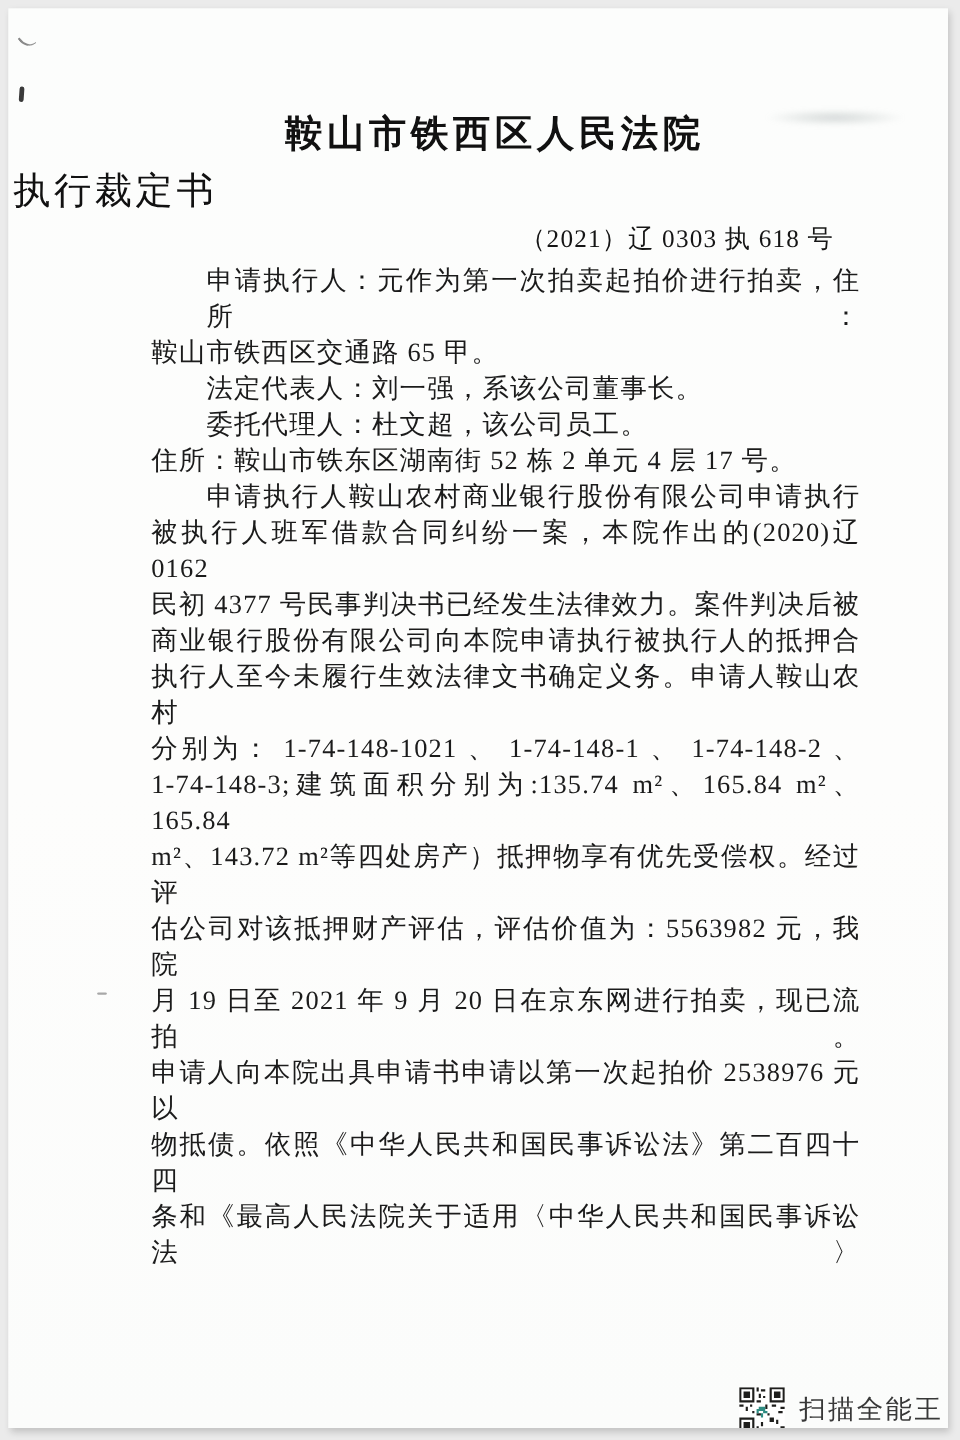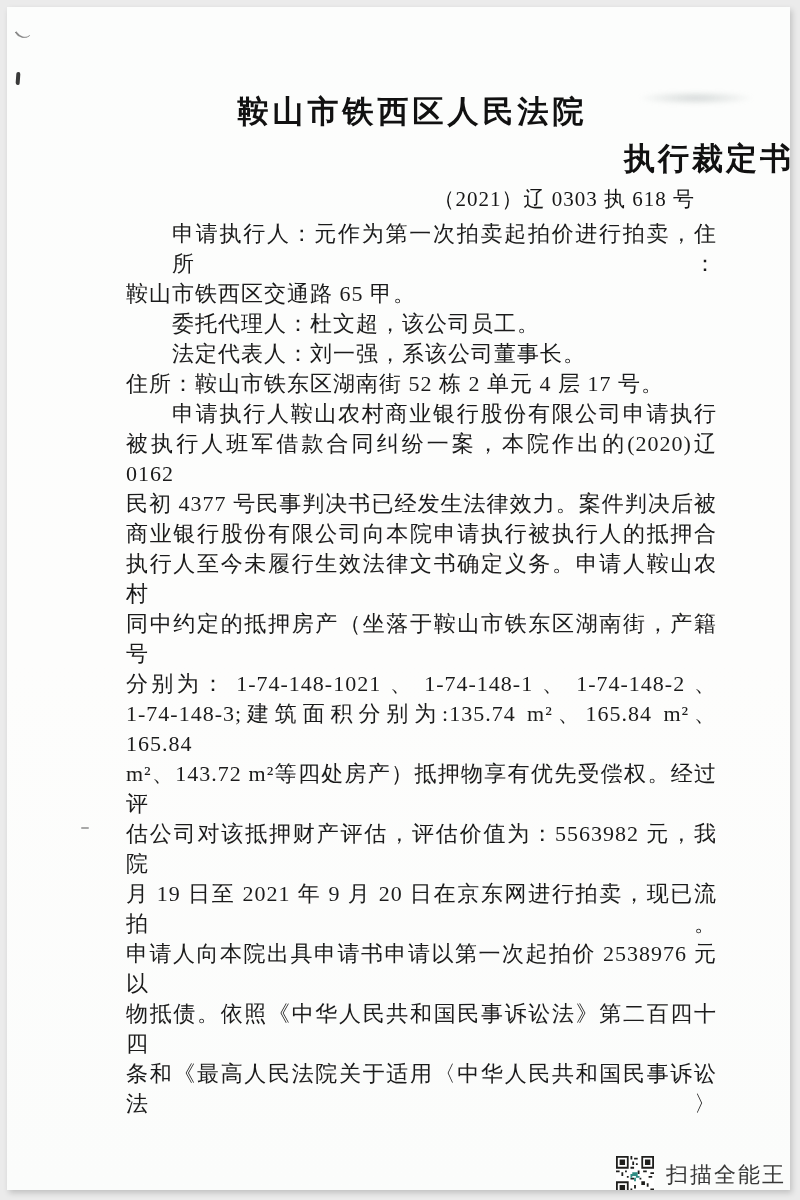--- a/index.html
+++ b/index.html
@@ -36,21 +36,21 @@
     background:#a8a8a8;border-radius:1px;
   }
   
   .court-name{
     position:absolute;top:86px;left:14px;width:100%;margin:0;
     text-align:center;font-size:31px;line-height:38px;font-weight:bold;
     letter-spacing:4px;color:#111;
   }
   .doc-type{
     position:absolute;top:133px;left:4px;width:100%;margin:0;
-    text-align:right;font-size:31px;line-height:38px;font-weight:bold;
+    text-align:left;font-size:31px;line-height:38px;font-weight:normal;
     letter-spacing:3px;color:#111;
   }
   .case-no{
     position:absolute;top:178px;right:95px;
     font-size:21px;line-height:28px;font-weight:normal;
     letter-spacing:1px;color:#151515;
   }
   
   .doc-body{
     position:absolute;left:119px;top:212px;width:591px;
@@ -80,29 +80,28 @@
   <div class="speck2"></div>
   <div class="speck3"></div>
 
   <h1 class="court-name">鞍山市铁西区人民法院</h1>
   <h2 class="doc-type">执行裁定书</h2>
   <div class="case-no">（2021）辽 0303 执 618 号</div>
 
   <div class="doc-body">
     <div class="ln ind jl">申请执行人：元作为第一次拍卖起拍价进行拍卖，住所：</div>
     <div class="ln">鞍山市铁西区交通路 65 甲。</div>
+    <div class="ln ind">法定代表人：刘一强，系该公司董事长。</div>
     <div class="ln ind">委托代理人：杜文超，该公司员工。</div>
-    <div class="ln ind">法定代表人：刘一强，系该公司董事长。</div>
     <div class="ln">住所：鞍山市铁东区湖南街 52 栋 2 单元 4 层 17 号。</div>
     <div class="ln ind jl">申请执行人鞍山农村商业银行股份有限公司申请执行</div>
     <div class="ln jl">被执行人班军借款合同纠纷一案，本院作出的(2020)辽 0162</div>
     <div class="ln jl">民初 4377 号民事判决书已经发生法律效力。案件判决后被</div>
     <div class="ln jl">商业银行股份有限公司向本院申请执行被执行人的抵押合</div>
     <div class="ln jl">执行人至今未履行生效法律文书确定义务。申请人鞍山农村</div>
-    <div class="ln jl">同中约定的抵押房产（坐落于鞍山市铁东区湖南街，产籍号</div>
     <div class="ln jl">分别为： 1-74-148-1021 、 1-74-148-1 、 1-74-148-2 、</div>
     <div class="ln jl">1-74-148-3;建筑面积分别为:135.74 m²、165.84 m²、165.84</div>
     <div class="ln jl">m²、143.72 m²等四处房产）抵押物享有优先受偿权。经过评</div>
     <div class="ln jl">估公司对该抵押财产评估，评估价值为：5563982 元，我院</div>
     <div class="ln jl">月 19 日至 2021 年 9 月 20 日在京东网进行拍卖，现已流拍。</div>
     <div class="ln jl">申请人向本院出具申请书申请以第一次起拍价 2538976 元以</div>
     <div class="ln jl">物抵债。依照《中华人民共和国民事诉讼法》第二百四十四</div>
     <div class="ln jl">条和《最高人民法院关于适用〈中华人民共和国民事诉讼法〉</div>
 
   </div>

